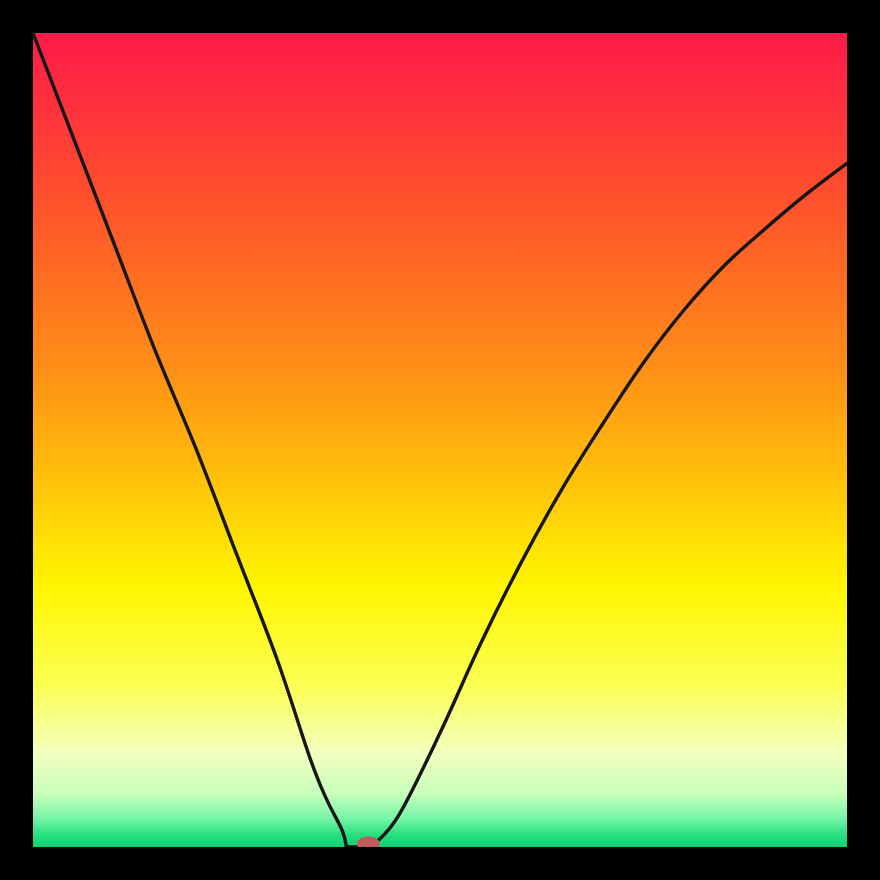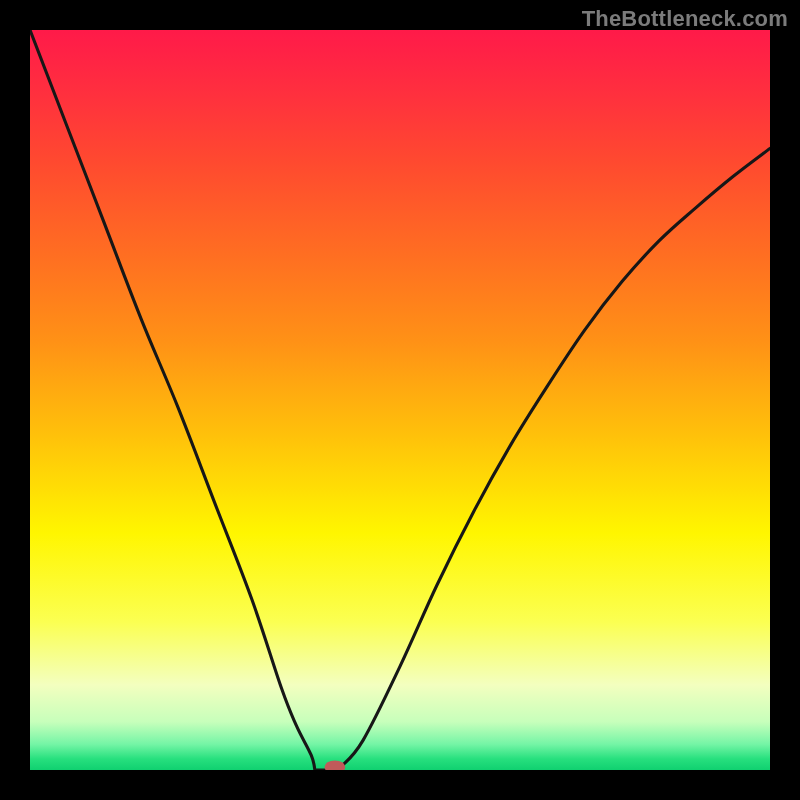--- a/index.html
+++ b/index.html
@@ -26,21 +26,20 @@
     font-weight: 600;
     color: #7b7b7b;
     letter-spacing: 0.2px;
     user-select: none;
   }
 </style>
 </head>
 <body>
 
 <div class="frame">
-  <div class="watermark">TheBottleneck.com</div>
   <div class="plot-area">
     <svg id="chart-svg" width="740" height="740" viewBox="0 0 740 740" preserveAspectRatio="none">
       <defs>
         <linearGradient id="bg-grad" x1="0" y1="0" x2="0" y2="1">
             <stop offset="0%" stop-color="#ff1a49"></stop>
             <stop offset="8%" stop-color="#ff2e3f"></stop>
             <stop offset="18%" stop-color="#ff4a2f"></stop>
             <stop offset="30%" stop-color="#ff6d22"></stop>
             <stop offset="42%" stop-color="#ff9116"></stop>
             <stop offset="55.00000000000001%" stop-color="#ffc20a"></stop>

